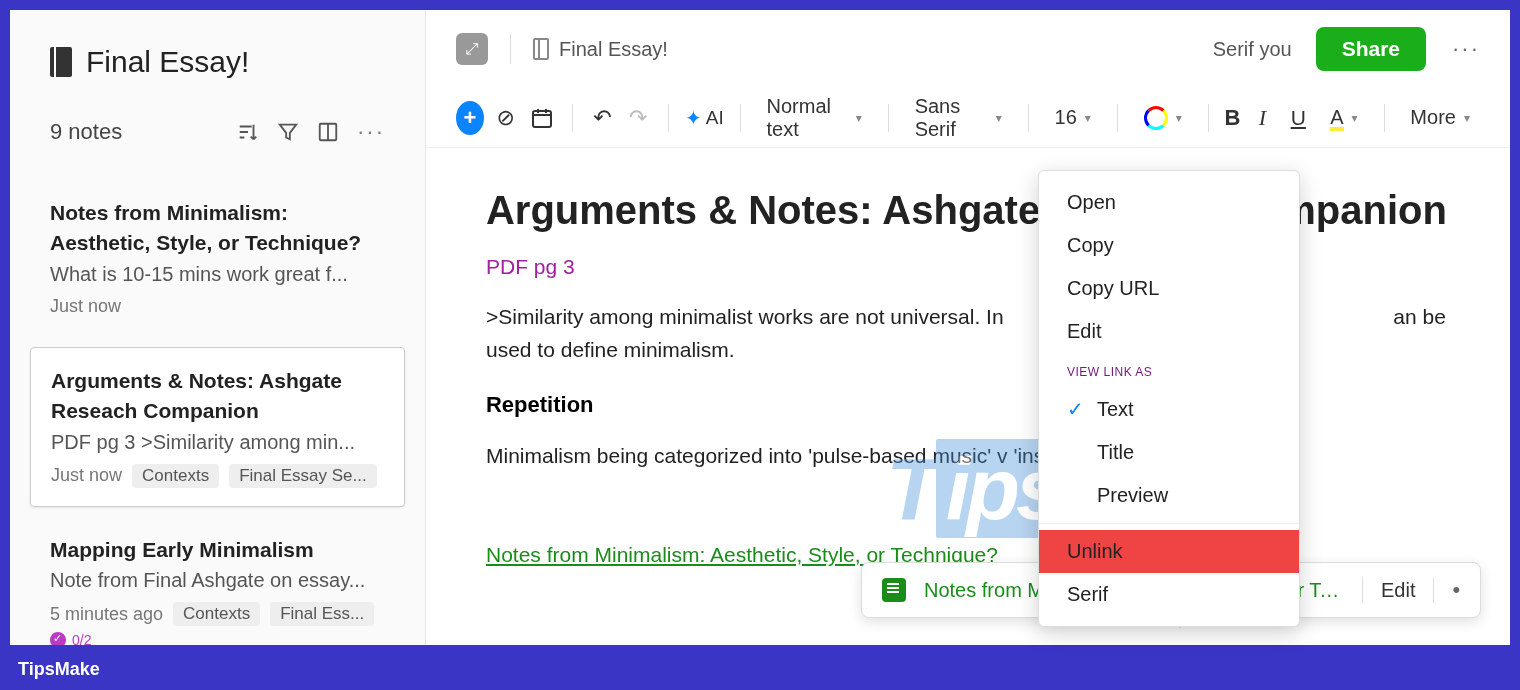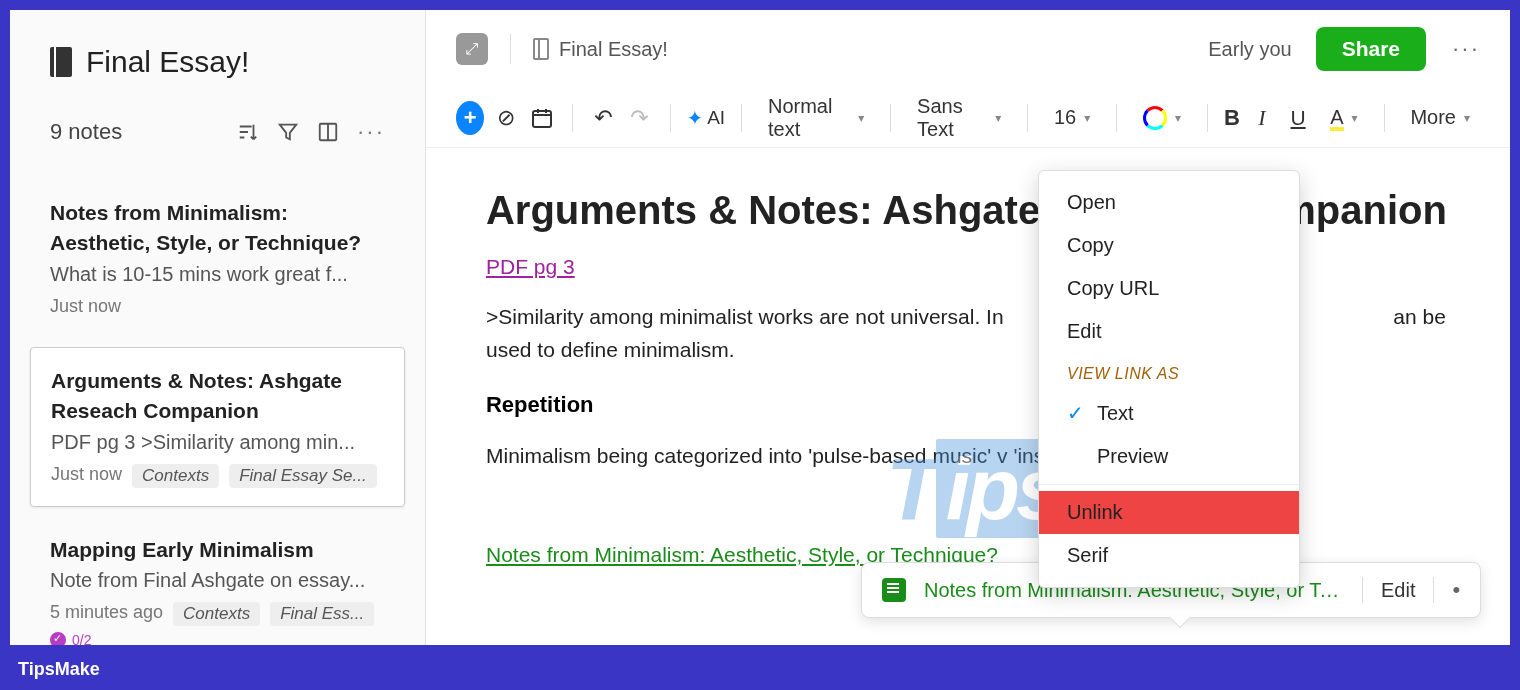--- a/index.html
+++ b/index.html
@@ -14,23 +14,23 @@
 .sidebar-sub { display: flex; align-items: center; justify-content: space-between; padding: 30px 40px 15px 40px; }
 .note-count { font-size: 22px; color: #444; }
 .sidebar-tools { display: flex; gap: 18px; align-items: center; }
 .tool-ico { width: 22px; height: 22px; color: #555; cursor: pointer; }
 .kebab { font-size: 22px; color: #777; cursor: pointer; letter-spacing: 2px; }
 .note-list { flex: 1; overflow: hidden; padding-top: 20px; }
 .note-item { padding: 18px 40px 20px 40px; cursor: pointer; }
 .note-item.selected { background: #fff; border: 1px solid #ccc; border-radius: 4px; margin: 10px 20px; padding: 18px 20px; box-shadow: 0 1px 3px rgba(0,0,0,0.08); }
 .note-title { font-size: 21px; font-weight: 600; color: #222; line-height: 1.45; }
 .note-preview { font-size: 20px; color: #555; margin-top: 4px; white-space: nowrap; overflow: hidden; text-overflow: ellipsis; }
-.note-meta { display: flex; align-items: flex-start; gap: 10px; margin-top: 10px; flex-wrap: wrap; }
+.note-meta { display: flex; align-items: center; gap: 10px; margin-top: 10px; flex-wrap: wrap; }
 .note-time { font-size: 18px; color: #777; }
-.tag { background: #eee; border-radius: 4px; padding: 2px 10px; font-size: 17px; color: #555; font-style: italic; }
+.tag { background: #eee; border-radius: 4px; padding: 2px 10px; font-size: 17px; color: #555; }
 .task-meta { display: flex; align-items: center; gap: 6px; margin-top: 6px; }
 .task-dot { width: 16px; height: 16px; border: 2px solid #b93cc5; border-radius: 50%; background:#b93cc5; position:relative;}
 .task-dot::after{content:'✓'; color:#fff; font-size:11px; position:absolute; top:-2px; left:1px;}
 .task-count { color: #b93cc5; font-size: 14px; }
 
 .main { flex: 1; display: flex; flex-direction: column; position: relative; }
 .top-bar { height: 78px; display: flex; align-items: center; padding: 0 30px; }
 .expand-btn { width: 32px; height: 32px; background: #999; border-radius: 6px; display:flex; align-items:center; justify-content:center; color:#fff; cursor:pointer; font-size:16px;}
 .top-divider { width: 1px; height: 30px; background: #ddd; margin: 0 22px; }
 .breadcrumb { display: flex; align-items: center; gap: 10px; color: #555; font-size: 20px; }
@@ -53,38 +53,38 @@
 .tb-color-circle { width: 24px; height: 24px; border: 3px solid; border-radius: 50%; border-color: #f00 #ff0 #0ff #00f; }
 .tb-bold { font-weight: bold; font-size: 22px; }
 .tb-italic { font-style: italic; font-size: 22px; font-family: serif;}
 .tb-ul { text-decoration: underline; font-size: 21px; }
 .tb-hl { position:relative; font-size:20px;}
 .tb-hl::after{content:''; position:absolute; bottom:-2px; left:0; width:100%; height:4px; background:#ffeb3b;}
 .tb-more { font-size: 20px; }
 
 .editor { flex: 1; padding: 40px 60px; position: relative; overflow: hidden; }
 .doc-title { font-size: 40px; font-weight: 700; color: #222; margin-bottom: 22px; }
-.doc-link { color: #a020a0; font-size: 21px; text-decoration: underline; }
+.doc-link { color: #a020a0; font-size: 21px; }
 .doc-p { font-size: 21px; color: #222; line-height: 1.55; margin-top: 22px; }
 .doc-h { font-size: 22px; font-weight: 700; margin-top: 26px; }
 .inline-link { color: #1a8c1a; text-decoration: underline; font-size: 21px; margin-top: 22px; display:inline-block;}
 
 .link-popover { position: absolute; left: 435px; top: 552px; background: #fff; border: 1px solid #ddd; border-radius: 8px; box-shadow: 0 4px 14px rgba(0,0,0,0.12); display: flex; align-items: center; padding: 14px 20px; gap: 18px; }
 .lp-ico { width: 24px; height: 24px; background: #1a8c1a; border-radius: 4px; position:relative;}
 .lp-ico::after{content:''; position:absolute; top:5px; left:5px; width:12px; height:2px; background:#fff; box-shadow:0 4px 0 #fff, 0 8px 0 #fff;}
 .lp-title { color: #1a8c1a; font-size: 20px; max-width: 420px; white-space: nowrap; overflow: hidden; text-overflow: ellipsis; }
 .lp-sep { width:1px; height:26px; background:#ddd;}
 .lp-edit { font-size: 20px; color: #333; cursor:pointer;}
 .lp-dots { font-size: 22px; color: #666; cursor:pointer;}
 .lp-arrow { position:absolute; bottom:-8px; left:310px; width:16px; height:16px; background:#fff; border-right:1px solid #ddd; border-bottom:1px solid #ddd; transform:rotate(45deg);}
 
 .context-menu { position: absolute; right: 210px; top: 160px; width: 262px; background: #fff; border: 1px solid #ddd; border-radius: 6px; box-shadow: 0 6px 22px rgba(0,0,0,0.18); padding: 10px 0; z-index: 20; }
 .cm-item { padding: 10px 28px; font-size: 20px; color: #222; cursor: pointer; display:flex; align-items:center; gap:12px;}
 .cm-item:hover, .cm-item.hover { background: #ef4444; }
-.cm-header { padding: 12px 28px 8px; font-size: 16px; color: #a16207; letter-spacing: 0.5px; font-style: italic;}
+.cm-header { padding: 12px 28px 8px; font-size: 12px; color: #701a75; letter-spacing: 0.5px;}
 .cm-check { color: #0a84ff; width:18px; }
 .cm-nocheck { width:18px; }
 .cm-sep { height:1px; background:#eee; margin:6px 0;}
 
 .watermark { position: absolute; top: 290px; left: 460px; font-size: 88px; font-weight: 800; opacity: 0.38; pointer-events: none; letter-spacing: -4px;}
 .wm-t { color: #4490d8; font-style: italic;}
 .wm-box { background:#4490d8; color:#fff; padding:0 10px; font-style:italic; border-radius:2px;}
 .wm-m { color: #666; }
 .wm-com { position:absolute; font-size:18px; color:#999; bottom:6px; right:-10px; font-weight:400; letter-spacing:0;}
 
@@ -153,21 +153,21 @@
 
   <div class="main">
     <div class="top-bar">
       <div class="expand-btn">⤢</div>
       <div class="top-divider"></div>
       <div class="breadcrumb">
         <div class="bc-ico"></div>
         <span>Final Essay!</span>
       </div>
       <div class="top-spacer"></div>
-      <div class="only-you">Early you</div>
+      <div class="only-you">Serif you</div>
       <button class="share-btn">Share</button>
       <div class="top-kebab">···</div>
     </div>
 
     <div class="toolbar">
       <div class="tb-btn tb-plus">+</div>
       <div class="tb-btn tb-ico">⊘</div>
       <div class="tb-btn tb-ico">
         <svg width="24" height="24" viewBox="0 0 24 24" fill="none" stroke="#333" stroke-width="2">
             <rect x="3" y="5" width="18" height="16" rx="2"></rect>
@@ -182,21 +182,21 @@
           <span class="tb-ai-ico">✦</span>
           <span>AI</span>
         </div>
       <div class="tb-sep"></div>
       <div class="tb-select">
           <span>Normal text</span>
           <span class="tb-chev">▾</span>
         </div>
       <div class="tb-sep"></div>
       <div class="tb-select">
-          <span>Sans Text</span>
+          <span>Sans Serif</span>
           <span class="tb-chev">▾</span>
         </div>
       <div class="tb-sep"></div>
       <div class="tb-select">
           <span>16</span>
           <span class="tb-chev">▾</span>
         </div>
       <div class="tb-sep"></div>
       <div class="tb-select">
           <div class="tb-color-circle"></div>
@@ -246,20 +246,24 @@
       <div class="cm-item">Copy</div>
       <div class="cm-item">Copy URL</div>
       <div class="cm-item">Edit</div>
       <div class="cm-header">VIEW LINK AS</div>
       <div class="cm-item">
           <span class="cm-check">✓</span>
           <span>Text</span>
         </div>
       <div class="cm-item">
           <span class="cm-nocheck"></span>
+          <span>Title</span>
+        </div>
+      <div class="cm-item">
+          <span class="cm-nocheck"></span>
           <span>Preview</span>
         </div>
       <div class="cm-sep"></div>
       <div class="cm-item hover">Unlink</div>
       <div class="cm-item">Serif</div>
     </div>
   </div>
 </div>
 
 <div class="footer-brand">TipsMake</div>

